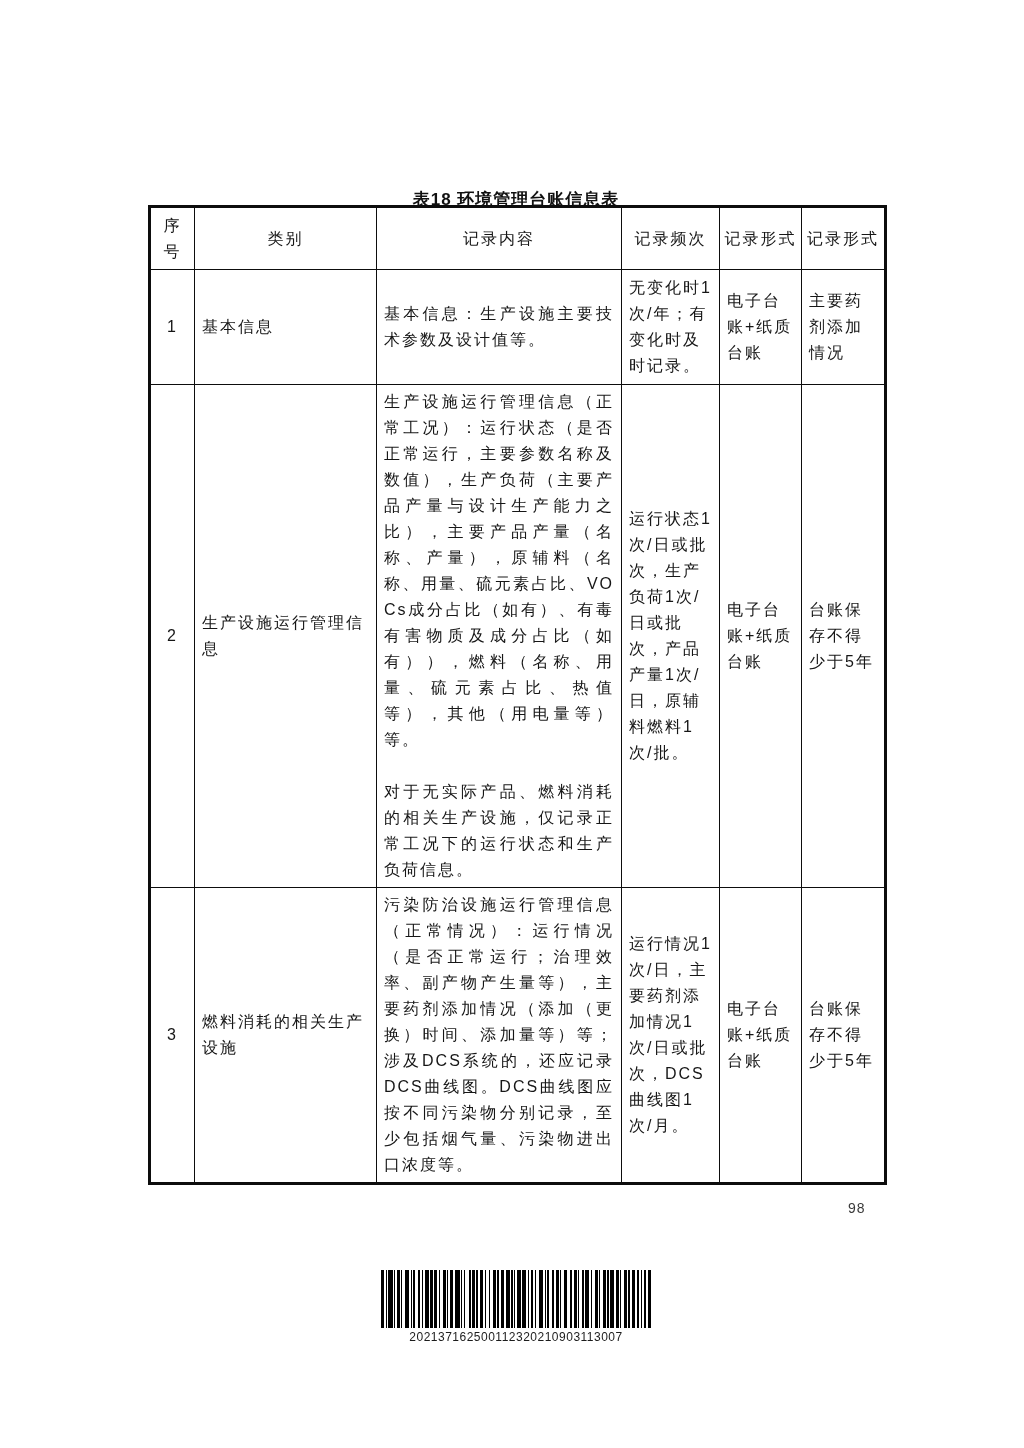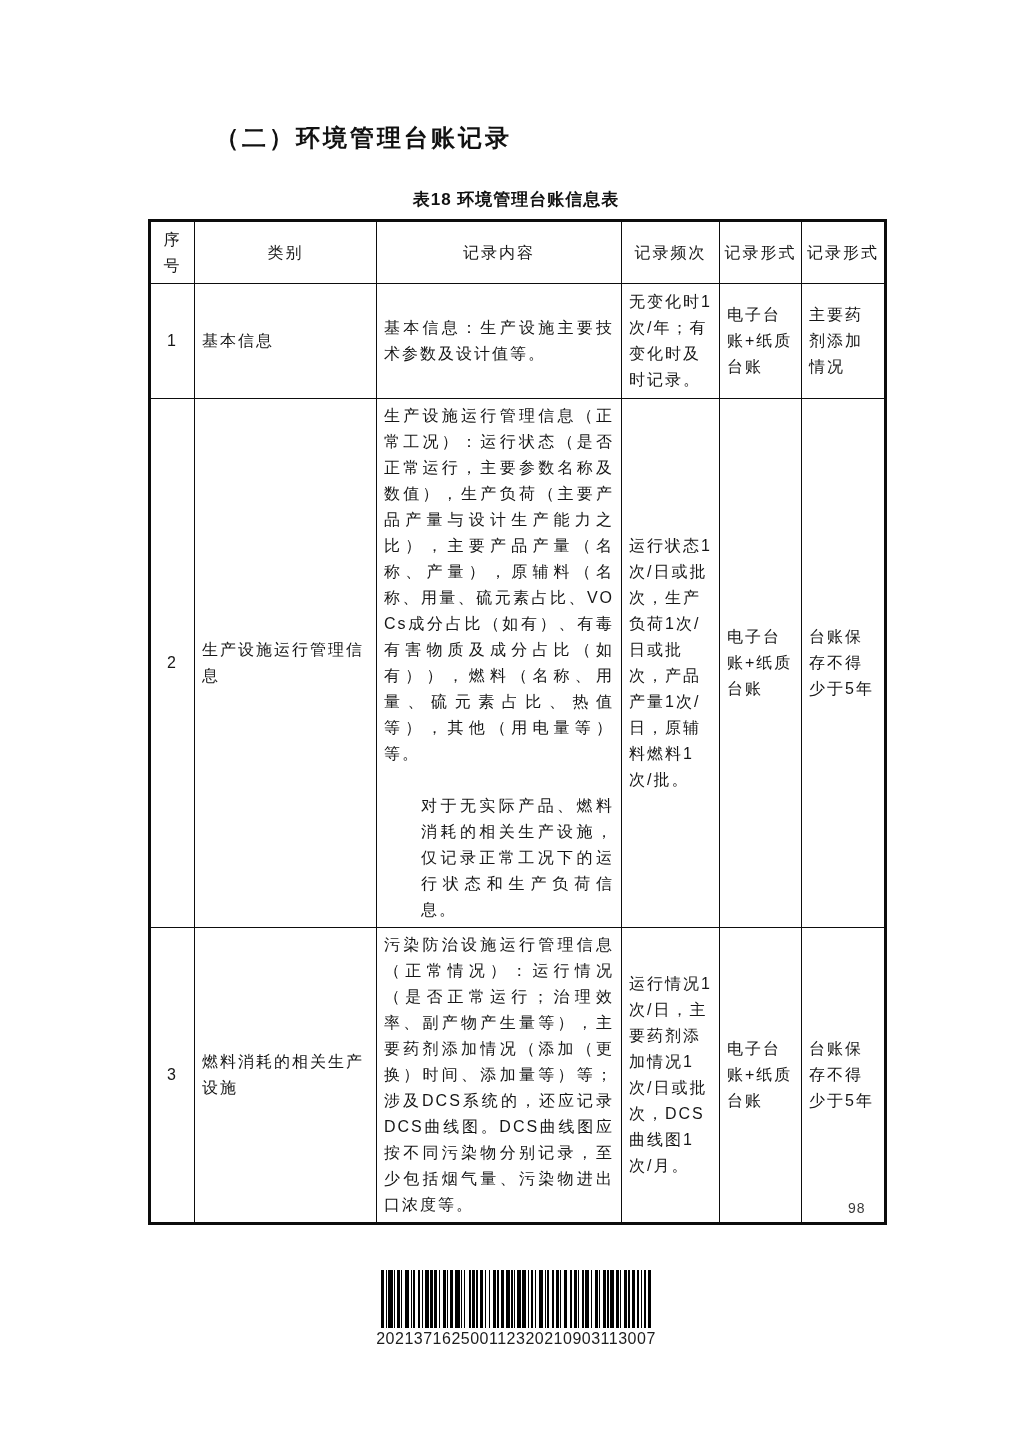--- a/index.html
+++ b/index.html
@@ -18,21 +18,21 @@
     letter-spacing:3px;color:#111;
     margin:0;
   }
   .table-title{
     position:absolute;left:148px;top:188px;width:736px;
     text-align:center;
     font-size:17px;font-weight:bold;
     letter-spacing:1px;color:#111;
   }
   table.ledger{
-    position:absolute;left:148px;top:219px;
+    position:absolute;left:148px;top:205px;
     width:736px;
     border-collapse:collapse;
     table-layout:fixed;
     border:3px solid #0d0d0d;
   }
   table.ledger th, table.ledger td{
     border:1px solid #0d0d0d;
     font-size:16px;
     line-height:26px;
     letter-spacing:2px;
@@ -47,46 +47,45 @@
     padding:4px 4px;
   }
   tr.h-header{height:63px;}
   tr.h-r1{height:115px;}
   tr.h-r2{height:462px;}
   tr.h-r3{height:265px;}
   td.c-no{text-align:center;}
   td.c-content{text-align:justify;padding:5px 8px;}
   td.v-top{vertical-align:top;}
   td.c-content p{margin:0;}
-  td.c-content p + p{margin-top:26px;margin-left:37px;}
+  td.c-content p + p{margin-top:26px;}
   .page-number{
     position:absolute;left:848px;top:1200px;
     font-size:14px;color:#3a3a3a;letter-spacing:1px;
   }
   .barcode-wrap{
     position:absolute;left:376px;top:1270px;width:280px;
     text-align:center;
   }
   .barcode-bars{
     display:flex;justify-content:center;align-items:stretch;
     height:58px;
   }
   .barcode-bars span{background:#000;display:inline-block;height:100%;flex:0 0 auto;}
   .barcode-number{
     margin-top:2px;
-    font-size:16px;color:#1c1c1c;letter-spacing:0.5px;
+    font-size:12px;color:#1c1c1c;letter-spacing:0.5px;
     white-space:nowrap;
   }
 </style>
 </head>
 <body>
 
 <div class="page">
 
-  <h2 class="section-heading">（二）环境管理台账记录</h2>
 
   <div class="table-title">表18 环境管理台账信息表</div>
 
   <table class="ledger">
     <colgroup>
       <col style="width:45px">
       <col style="width:182px">
       <col style="width:245px">
       <col style="width:98px">
       <col style="width:82px">

